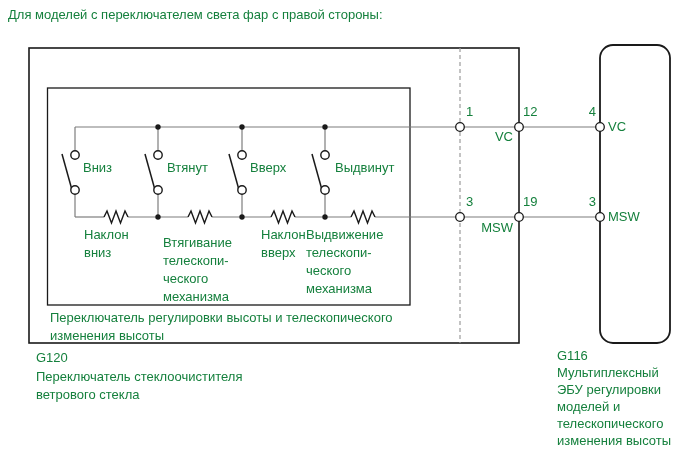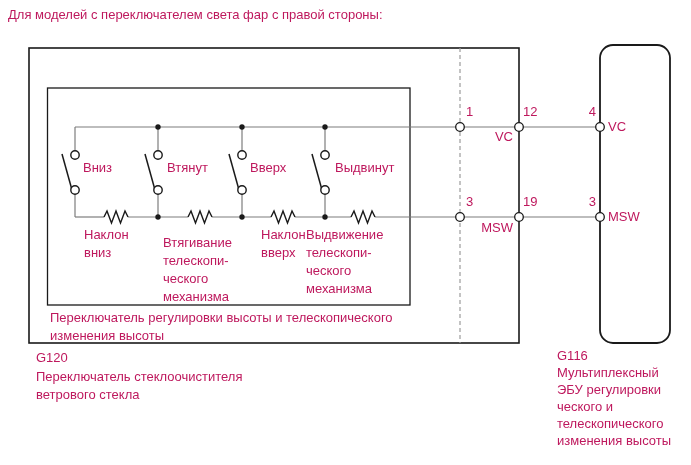--- a/index.html
+++ b/index.html
@@ -1,21 +1,21 @@
 <!DOCTYPE html>
 <html><head>
 <meta charset="utf-8">
 <style>
   html,body{margin:0;padding:0;background:#ffffff;}
   .stage{
     position:relative;
     width:691px;height:465px;
     background:#ffffff;
     font-family:"Liberation Sans", sans-serif;
-    color:#be185d;
+    color:#15803d;
     overflow:hidden;
   }
   .stage svg{position:absolute;left:0;top:0;}
   .lbl{position:absolute;font-size:13px;line-height:16px;white-space:nowrap;}
   .stack div{white-space:nowrap;}
   .res-label{line-height:18px;}
   .caption{line-height:18px;}
   .g120-stack{line-height:18.5px;}
   .g116-stack{line-height:17px;}
   .ra{text-align:right;}
@@ -134,21 +134,21 @@
   <div class="lbl stack g120-stack" style="left:36px;top:349px;">
     <div>G120</div>
     <div>Переключатель стеклоочистителя</div>
     <div>ветрового стекла</div>
   </div>
 
   <div class="lbl stack g116-stack" style="left:557px;top:347px;">
     <div>G116</div>
     <div>Мультиплексный</div>
     <div>ЭБУ регулировки</div>
-    <div>ческого и</div>
+    <div>моделей и</div>
     <div>телескопического</div>
     <div>изменения высоты</div>
   </div>
 
   <div class="lbl" style="left:466px;top:104px;">1</div>
   <div class="lbl" style="left:523px;top:104px;">12</div>
   <div class="lbl ra" style="left:578px;top:104px;width:18px;">4</div>
   <div class="lbl ra" style="left:491px;top:129px;width:22px;">VC</div>
   <div class="lbl" style="left:608px;top:119px;">VC</div>
 

